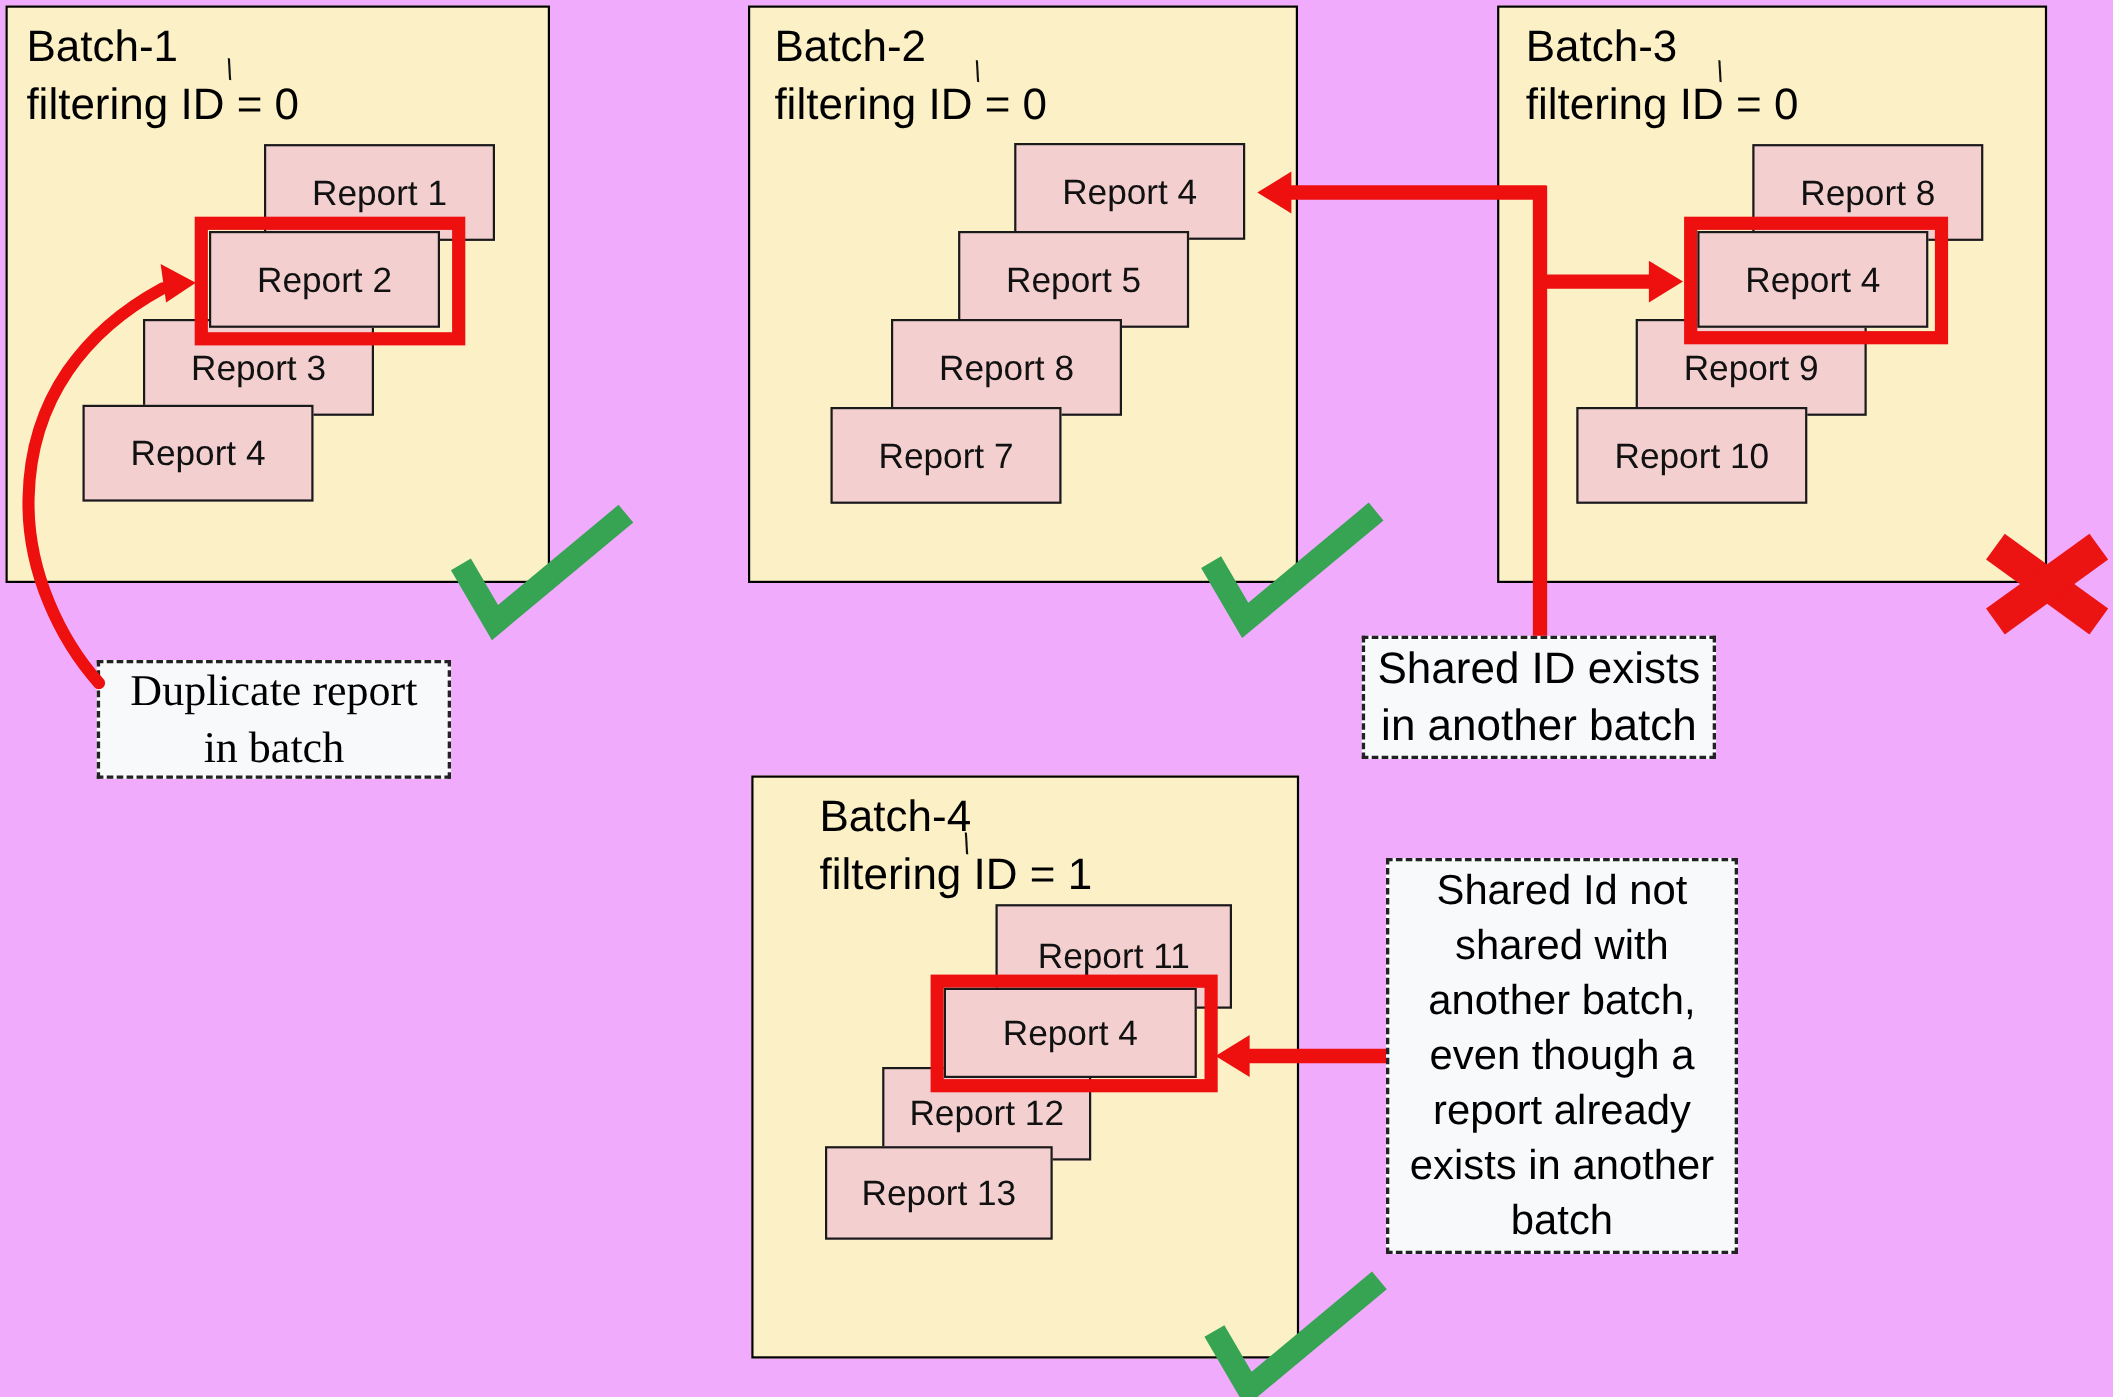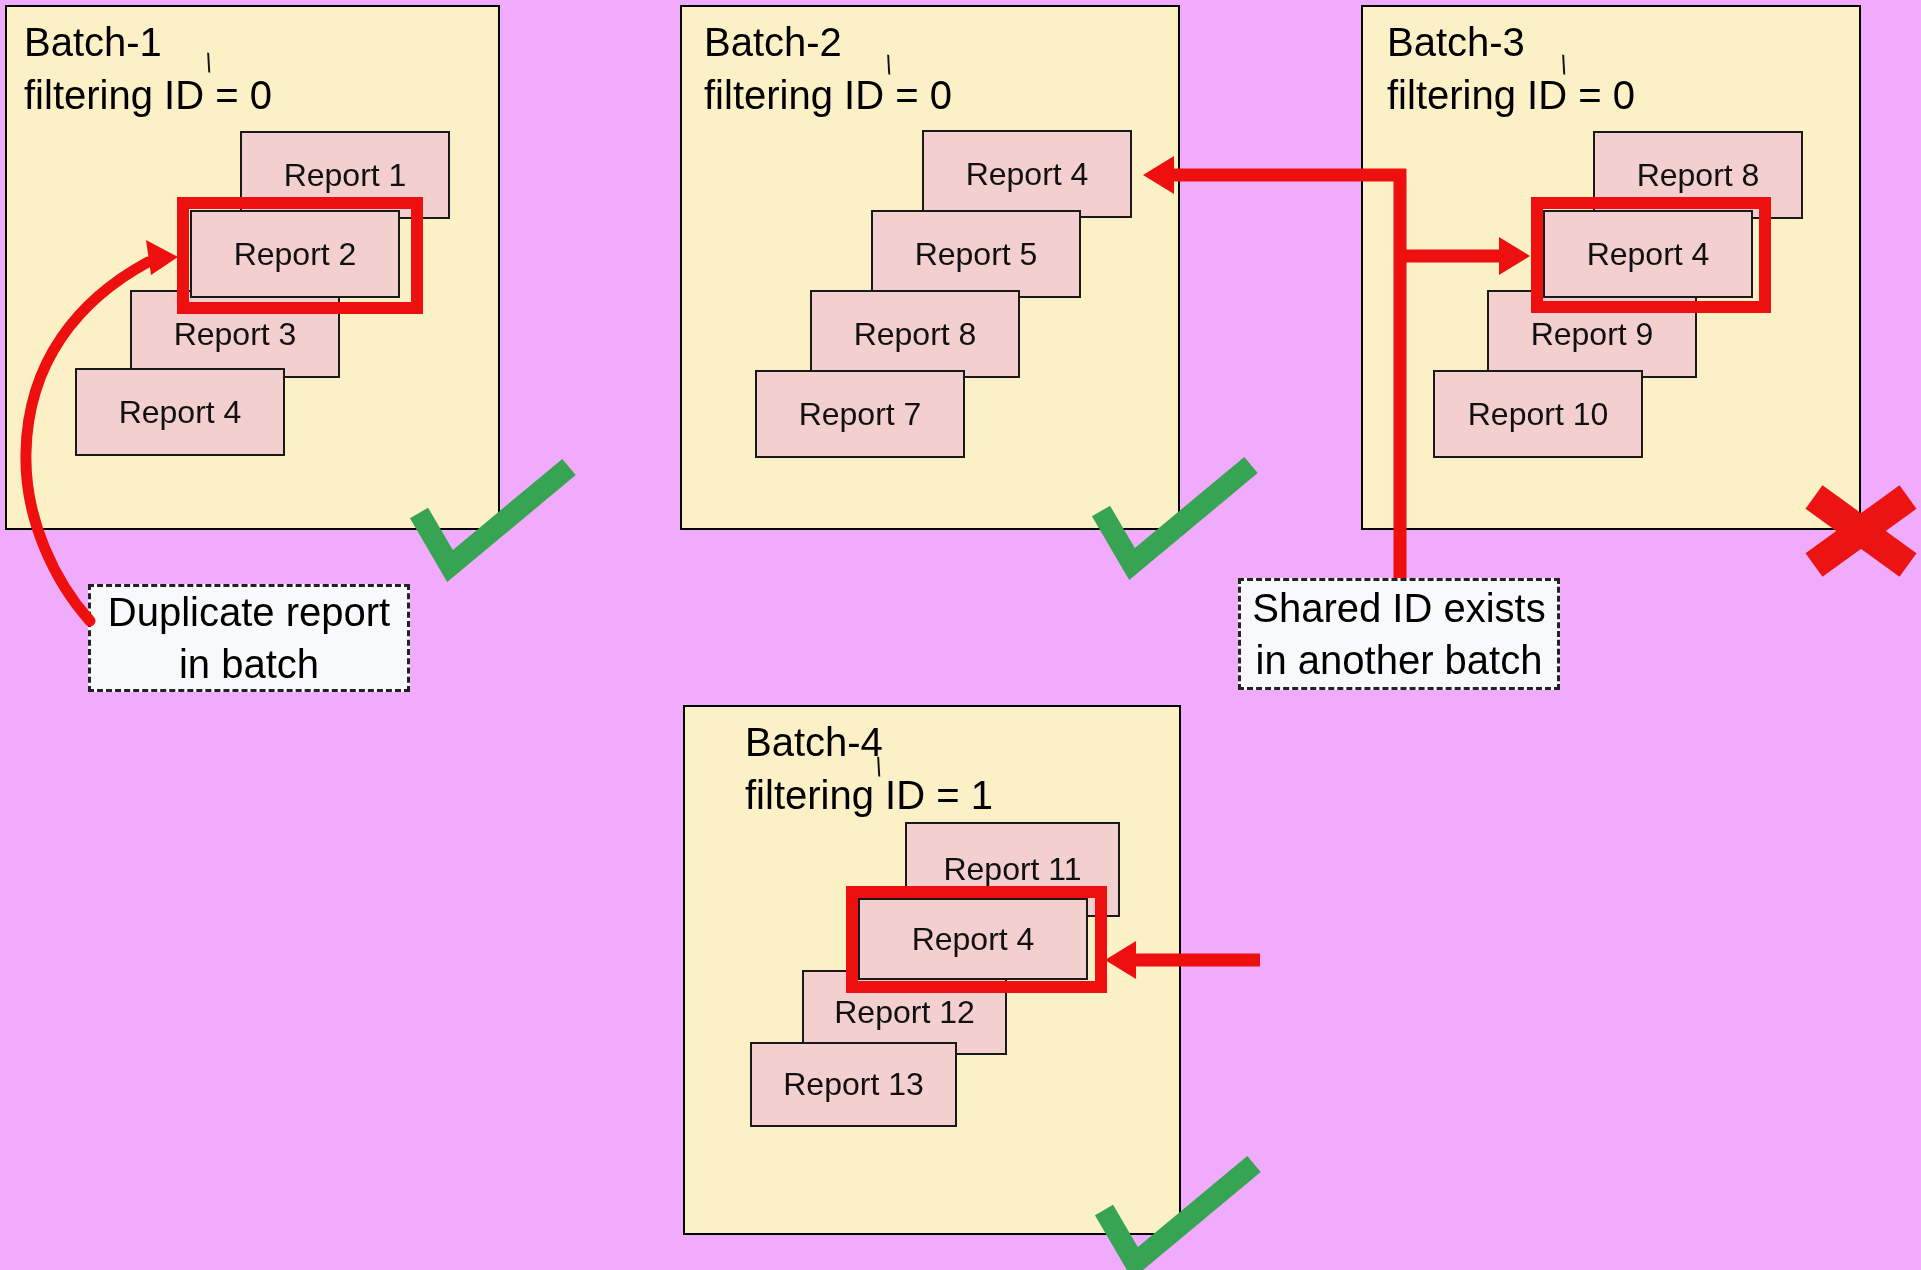--- a/index.html
+++ b/index.html
@@ -47,37 +47,37 @@
   .b2r5{left:871px;top:210px;}
   .b2r6{left:810px;top:290px;}
   .b2r7{left:755px;top:370px;}
   
   .b3r8{left:1593px;top:131px;}
   .b3r9{left:1487px;top:290px;}
   .b3r10{left:1433px;top:370px;}
   .b3r4{left:1543px;top:210px;}
   
   .b4r11{left:905px;top:822px;width:215px;height:95px;}
-  .b4r12{left:802px;top:970px;width:205px;height:85px;}
+  .b4r12{left:802px;top:970px;width:190px;height:85px;}
   .b4r13{left:750px;top:1042px;width:207px;height:85px;}
   .b4r4{left:858px;top:898px;width:230px;height:82px;}
   .hl{
     position:absolute; box-sizing:border-box;
     border:12px solid #EE0F0F; background:transparent;
   }
   .hl1{left:177px; top:197px; width:246px; height:117px;}
   .hl3{left:1531px;top:197px; width:240px; height:116px;}
   .hl4{left:846px; top:886px; width:261px; height:107px;}
   .note{
     position:absolute; box-sizing:border-box;
     background:#F7F9FA; border:3px dashed #222;
     display:flex; align-items:center; justify-content:center;
     text-align:center; white-space:pre-line; color:#000;
   }
-  .lbl-dup   {left:88px;  top:584px; width:322px; height:108px; font-size:40px; line-height:52px;}
+  .lbl-dup   {left:88px;  top:600px; width:322px; height:108px; font-size:40px; line-height:52px;font-family:Liberation Serif, serif;}
   .lbl-shared{left:1238px;top:578px; width:322px; height:112px; font-size:40px; line-height:52px;}
   .lbl-not   {left:1260px;top:780px; width:320px; height:360px; font-size:38px; line-height:50px;}
   #overlay{
     position:absolute; left:0; top:0; width:1921px; height:1270px;
     pointer-events:none;
   }
 </style>
 </head>
 <body>
 
@@ -118,20 +118,27 @@
   <div class="report b4r11">Report 11</div>
   <div class="report b4r12">Report 12</div>
   <div class="report b4r13">Report 13</div>
   <div class="hl hl4"></div>
   <div class="report b4r4">Report 4</div>
 
   <div class="note lbl-dup">Duplicate report
 in batch</div>
   <div class="note lbl-shared">Shared ID exists
 in another batch</div>
+  <div class="note lbl-not">Shared Id not
+shared with
+another batch,
+even though a
+report already
+exists in another
+batch</div>
 
   <svg id="overlay" viewBox="0 0 1921 1270" xmlns="http://www.w3.org/2000/svg">
 
     <g>
       <path d="M 90 621 C 56 583, 24 520, 26 452 C 28 362, 78 300, 148 262" fill="none" stroke="#EE0F0F" stroke-width="11" stroke-linecap="round"></path>
       <polygon points="178,257 146,240 151,275" fill="#EE0F0F"></polygon>
     </g>
 
     <g>
       <path d="M 1170 175 H 1406" fill="none" stroke="#EE0F0F" stroke-width="13"></path>

